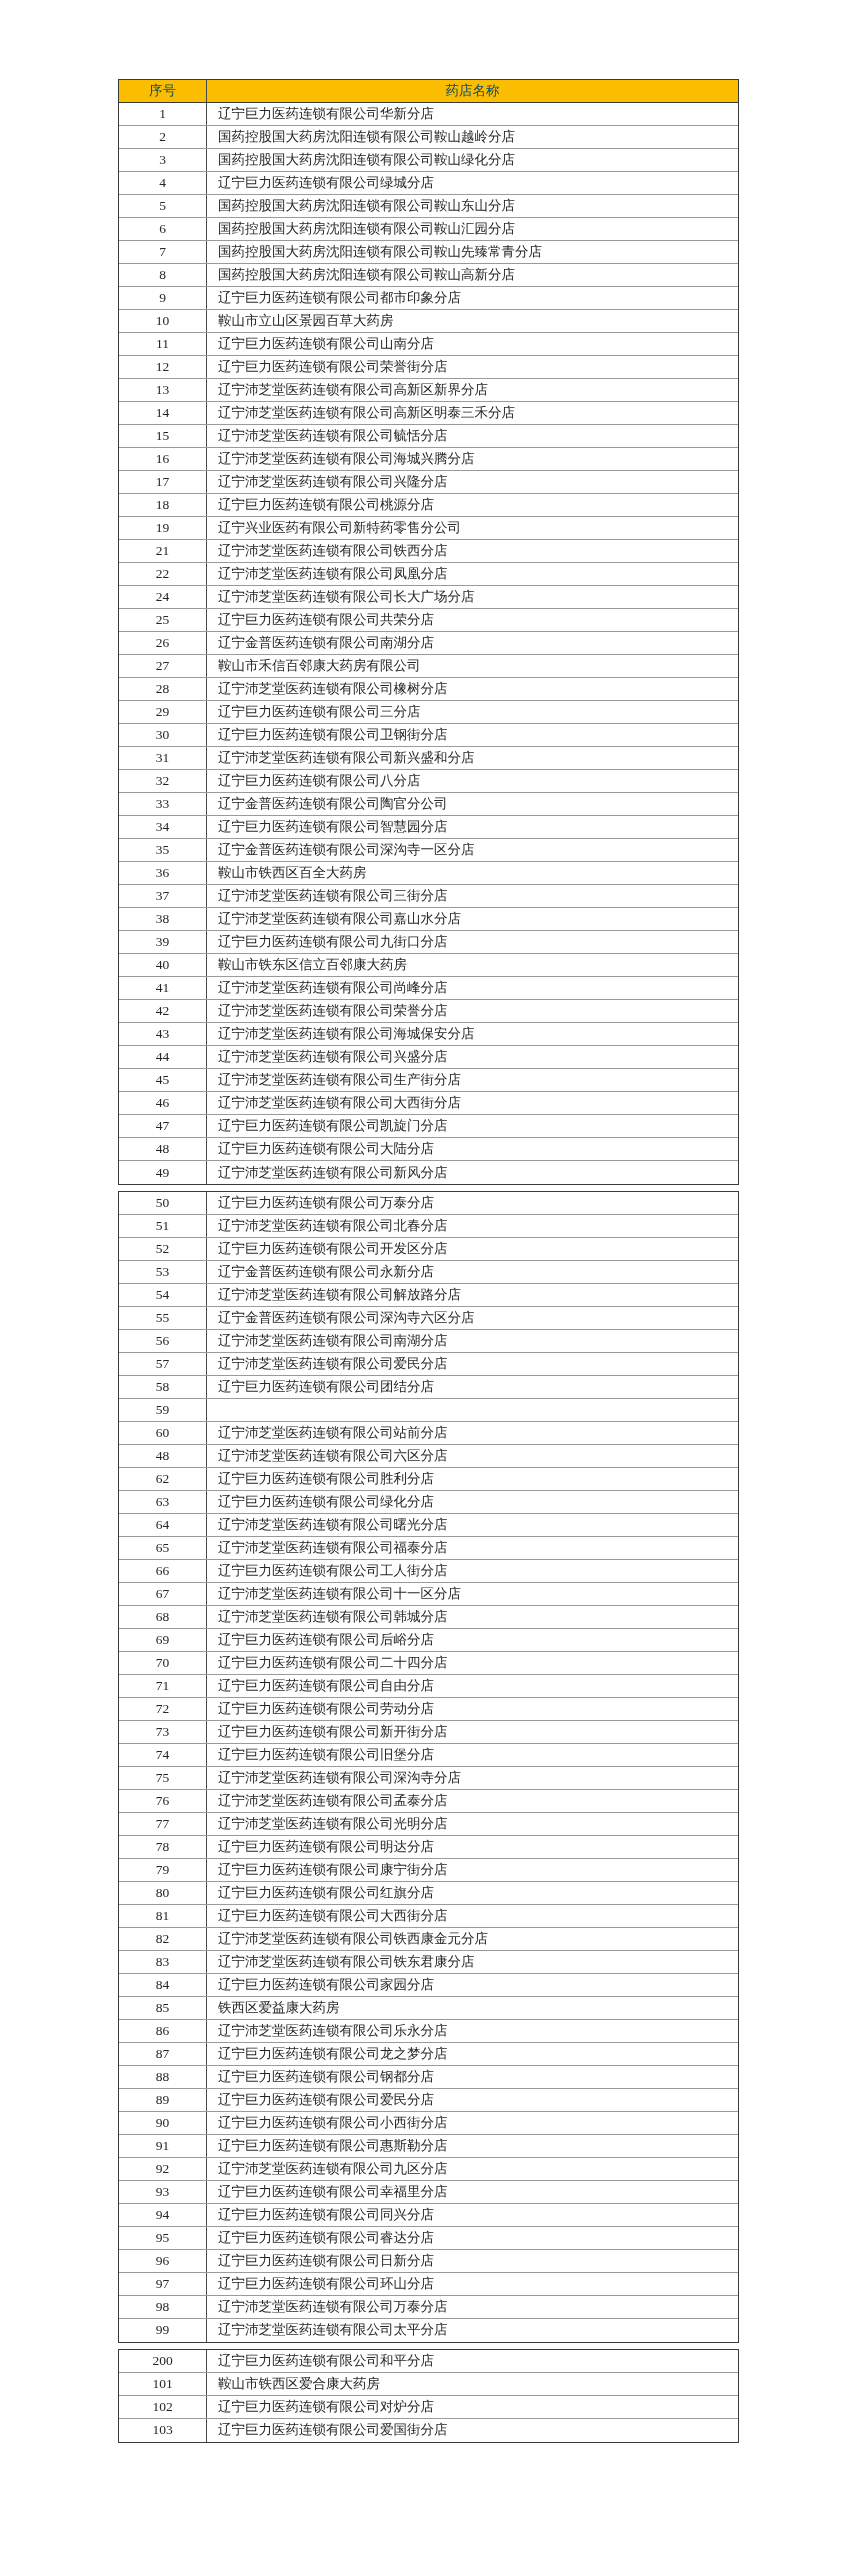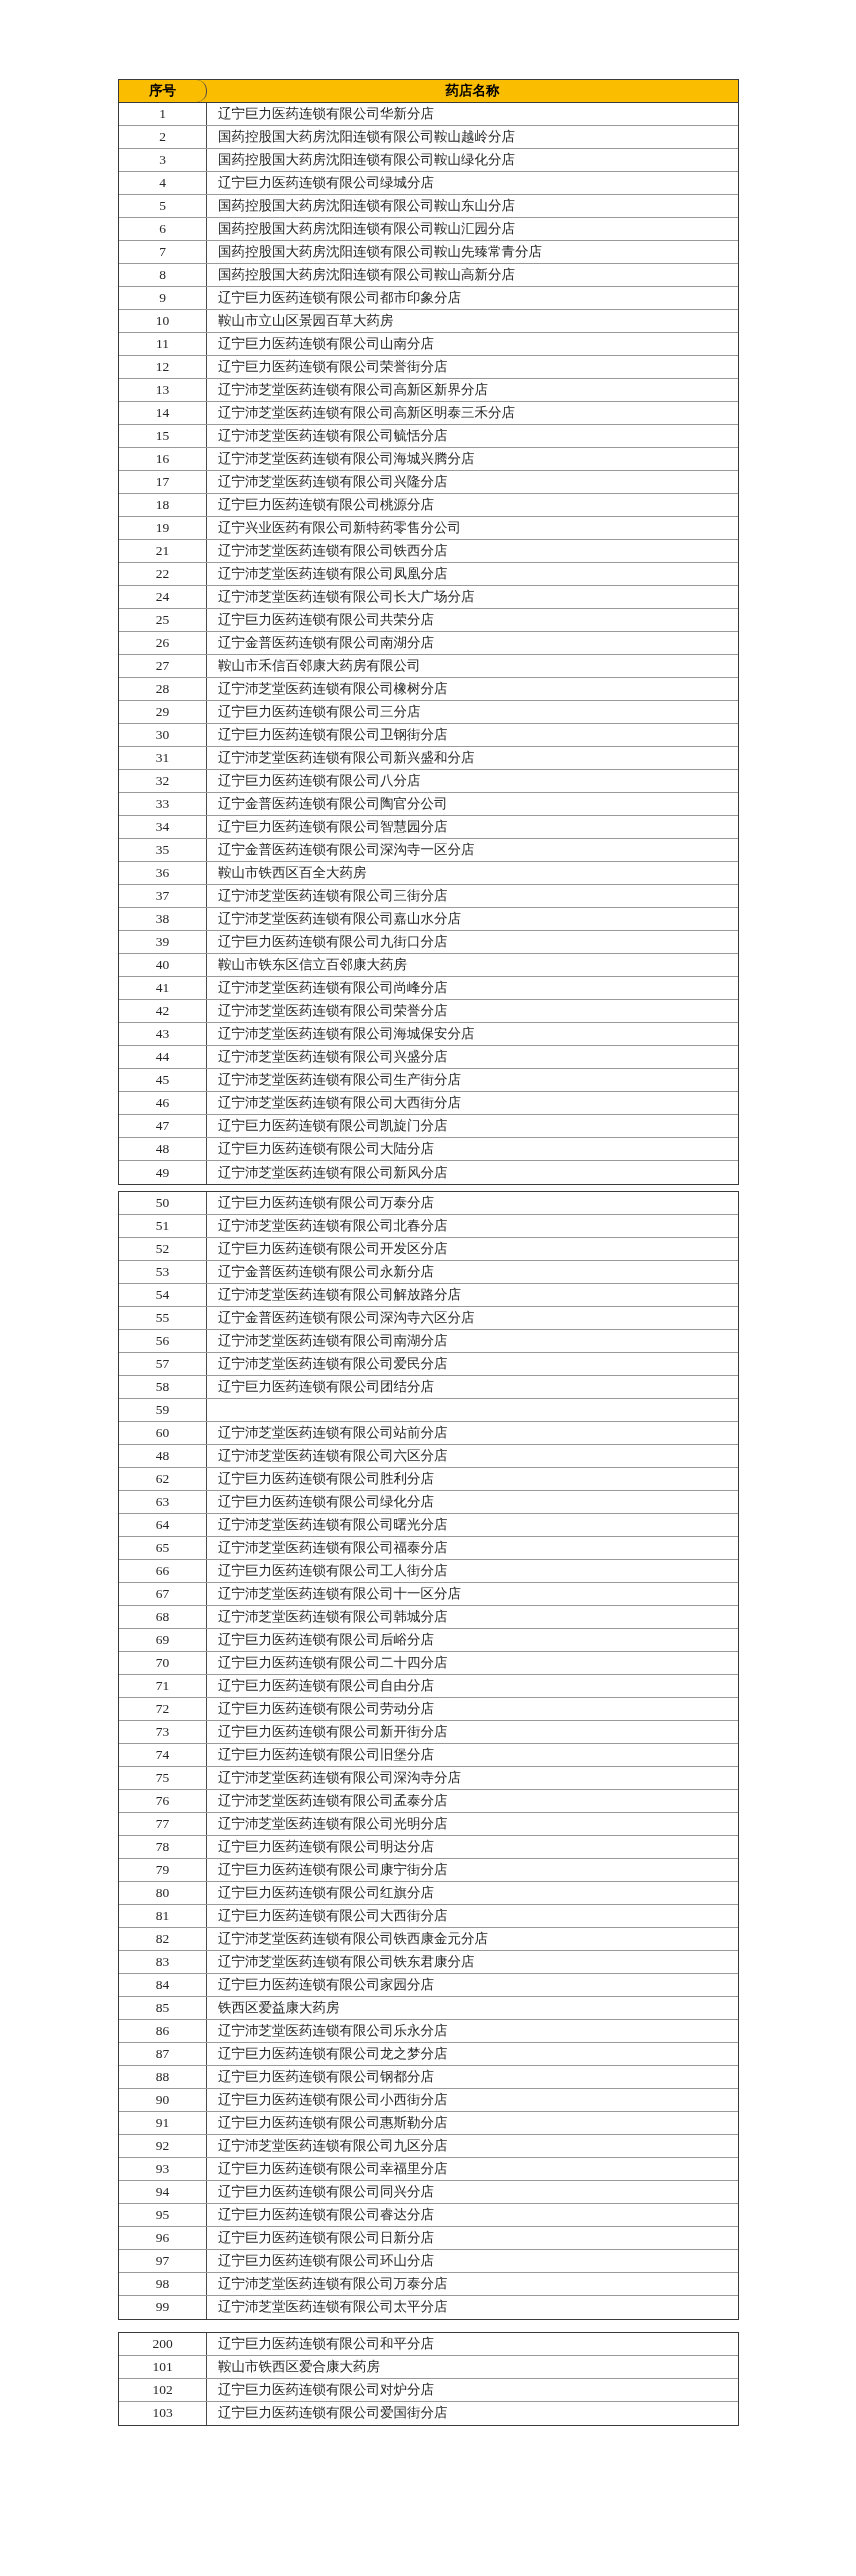--- a/index.html
+++ b/index.html
@@ -18,21 +18,21 @@
     left: 118px;
     top: 79px;
     width: 621px;
   }
   .seg {
     border: 0.8px solid #3a3a3a;
     background: #ffffff;
     box-sizing: border-box;
   }
   .seg-gap-1 { margin-bottom: 5.6px; }
-  .seg-gap-2 { margin-bottom: 12px; }
+  .seg-gap-2 { margin-bottom: 6px; }
   .trow {
     display: flex;
     height: 23px;
     box-sizing: border-box;
     border-bottom: 0.8px solid #9a9a9a;
     align-items: stretch;
   }
   .seg .trow:last-child { border-bottom: none; }
   .cell-idx {
     width: 88px;
@@ -57,24 +57,23 @@
     white-space: nowrap;
     overflow: hidden;
   }
   .header-row {
     background: #fbbd00;
     border-bottom: 0.8px solid #3a3a3a;
   }
   .header-row .cell-idx,
   .header-row .cell-name {
     font-family: "DejaVu Sans", sans-serif;
-    font-weight: bold;
+    font-weight: normal;
     font-size: 13.5px;
-    color: #000000;
-    border-radius: 10px;
+    color: #0c4a6e;
   }
   .header-row .cell-name {
     justify-content: center;
     padding-left: 0;
   }
 </style>
 </head>
 <body>
 
 <div class="table-wrap">
@@ -427,20 +426,24 @@
         </div>
         <div class="trow">
           <div class="cell-idx">87</div>
           <div class="cell-name">辽宁巨力医药连锁有限公司龙之梦分店</div>
         </div>
         <div class="trow">
           <div class="cell-idx">88</div>
           <div class="cell-name">辽宁巨力医药连锁有限公司钢都分店</div>
         </div>
         <div class="trow">
+          <div class="cell-idx">89</div>
+          <div class="cell-name">辽宁巨力医药连锁有限公司爱民分店</div>
+        </div>
+        <div class="trow">
           <div class="cell-idx">90</div>
           <div class="cell-name">辽宁巨力医药连锁有限公司小西街分店</div>
         </div>
         <div class="trow">
           <div class="cell-idx">91</div>
           <div class="cell-name">辽宁巨力医药连锁有限公司惠斯勒分店</div>
         </div>
         <div class="trow">
           <div class="cell-idx">92</div>
           <div class="cell-name">辽宁沛芝堂医药连锁有限公司九区分店</div>

